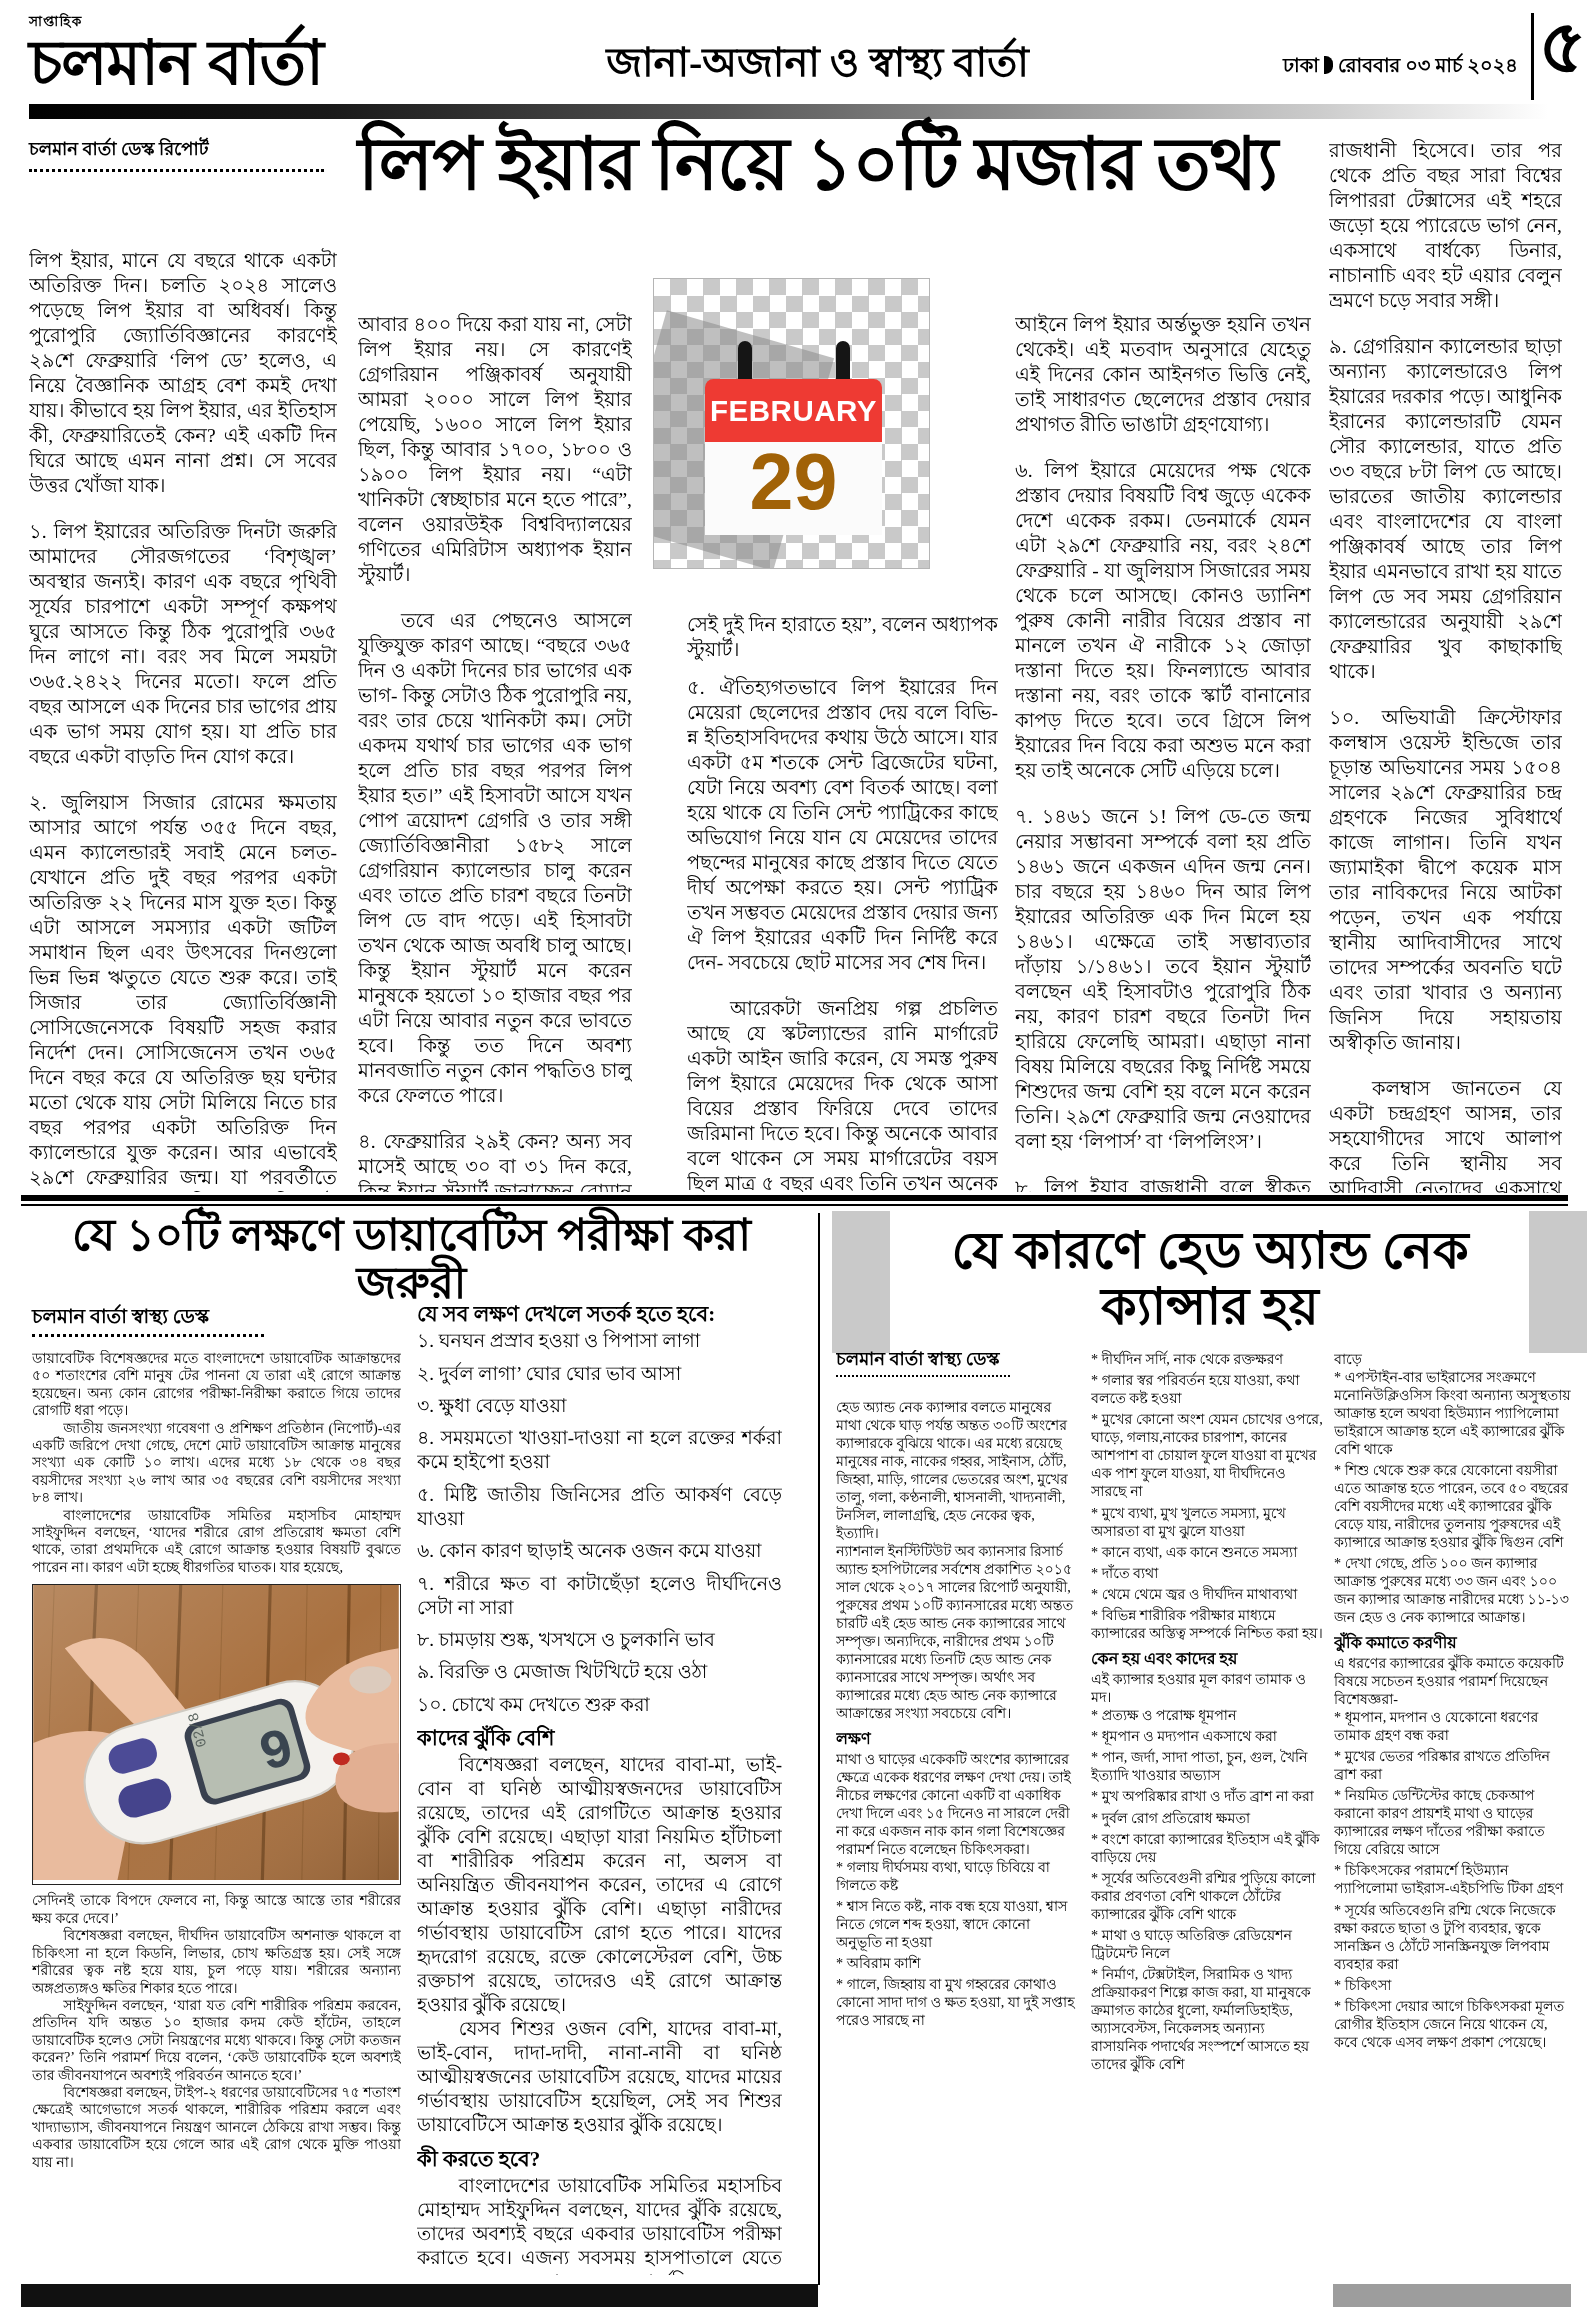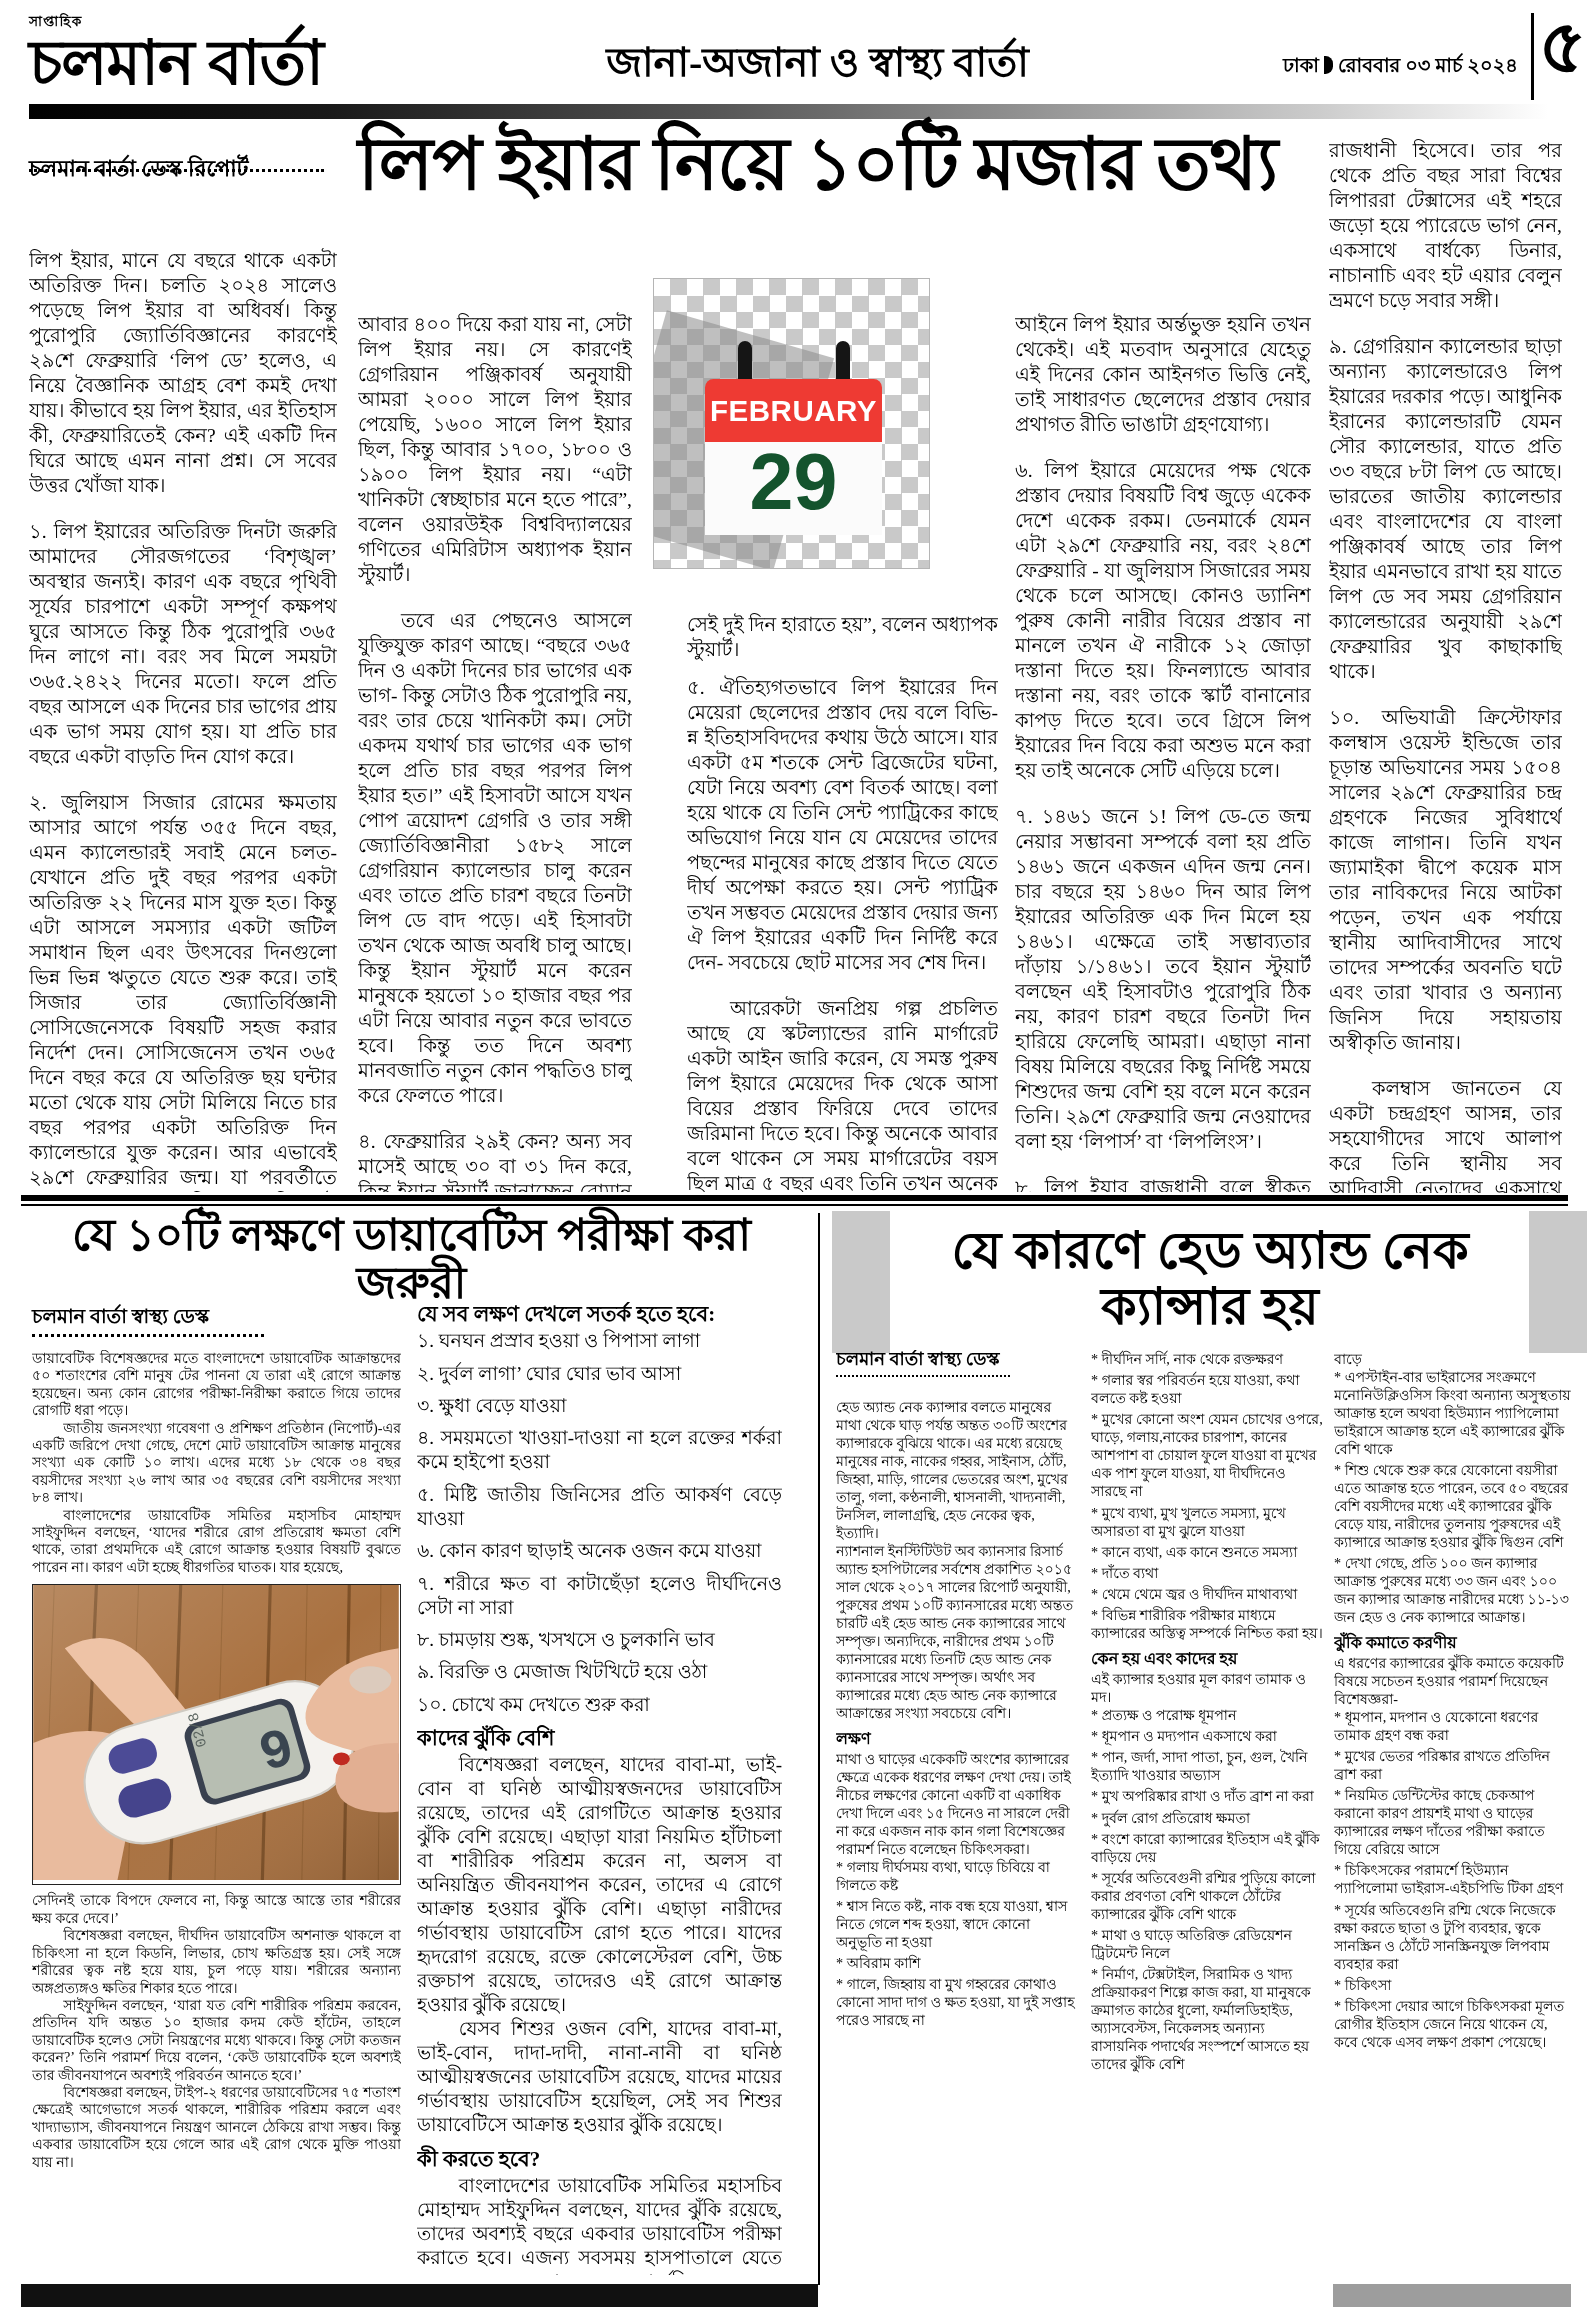--- a/index.html
+++ b/index.html
@@ -13,21 +13,21 @@
              font-family:"Liberation Serif",serif;}
   .section-title{font-size:40px;font-weight:bold;text-align:center;}
   .dateline{font-size:19.5px;font-weight:bold;text-align:right;white-space:nowrap;}
   .date-bar{display:inline-block;width:8.4px;height:18px;background:#000;border-radius:0 7.4px 7.4px 0;
             vertical-align:-2.1px;margin:0 5.3px;}
   .vrule{background:#000;}
   .pagenum{font-size:74px;font-weight:bold;text-align:center;line-height:1.1;}
   .grad-bar{background:linear-gradient(to right,#000 0%,#1a1a1a 20%,#555 45%,#999 68%,#ccc 85%,#fff 100%);}
 
   
-  .byline{font-size:22px;font-weight:bold;margin-top:16px;}
+  .byline{font-size:18px;font-weight:bold;}
   .byline-sm{font-size:19.5px;font-weight:bold;}
   .dotted{border-bottom:3.7px dotted #000;height:4.2px;}
   .headline-xl{font-size:73px;font-weight:bold;text-align:center;line-height:1.05;letter-spacing:-1.1px;}
   .headline-lg{font-size:44px;font-weight:bold;text-align:center;line-height:1.1;}
   .headline-md{font-size:51px;font-weight:bold;text-align:center;line-height:1.1;}
 
   .leap-col{font-size:19.5px;line-height:25px;text-align:justify;overflow:hidden;}
   .leap-col p{margin:0 0 21px 0;}
   .d-col1{font-size:14.2px;line-height:17.4px;text-align:justify;overflow:hidden;}
   .d-col1 p{margin:0;}
@@ -53,21 +53,21 @@
   .cal-box{background:repeating-conic-gradient(#c9c9c9 0% 25%,#ffffff 0% 50%);
            background-size:33px 33px;border:1.1px solid #b5b5b5;overflow:hidden;}
   .cal-shadow{position:absolute;left:-21px;top:51px;width:174px;height:221px;background:#8a8a8a;
               transform:rotate(16deg);opacity:.55;}
   .cal-card{position:absolute;left:51px;top:62px;width:177px;height:194px;}
   .cal-head{position:absolute;left:0;top:38px;width:177px;height:63px;background:#ee3a33;
             border-radius:8.4px 8.4px 0 0;display:flex;align-items:center;justify-content:center;
             color:#fff;font-family:"Liberation Sans",sans-serif;font-weight:bold;font-size:29.5px;letter-spacing:0.5px;}
   .cal-body{position:absolute;left:0;top:101px;width:177px;height:93px;background:#fbfbfb;
             display:flex;align-items:flex-start;justify-content:center;
-            color:#14532d;font-family:"Liberation Sans",sans-serif;font-weight:bold;font-size:79px;line-height:1.0;}
+            color:#a16207;font-family:"Liberation Sans",sans-serif;font-weight:bold;font-size:79px;line-height:1.0;}
   .cal-ring{position:absolute;top:0;width:13.7px;height:74px;background:#151515;border-radius:7.4px;}
   .ring-l{left:33px;} .ring-r{left:131px;}
 
   .photo-frame{border:1.6px solid #222;margin:7.4px 0;}
 </style>
 </head>
 <body>
 
 <div class="page">
 

